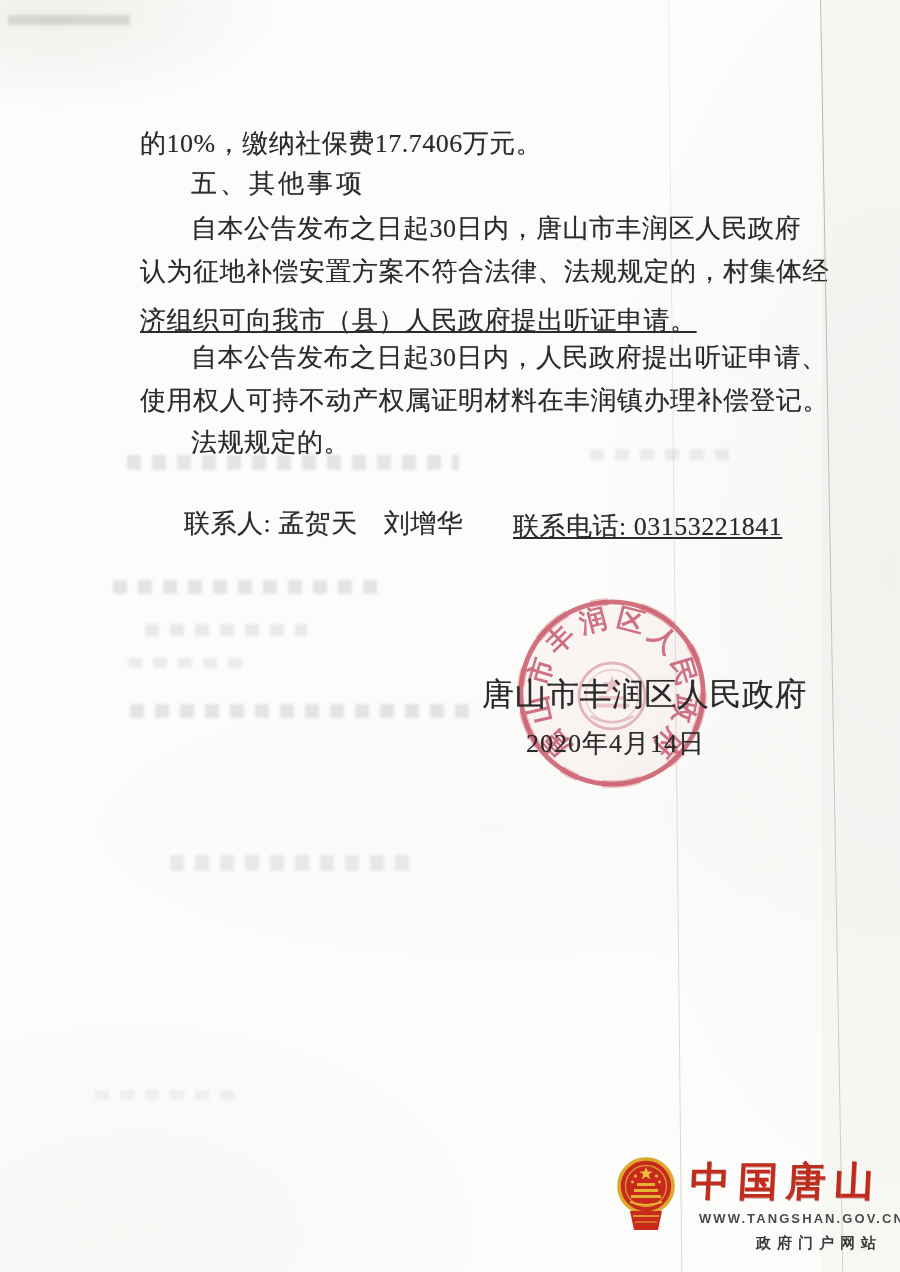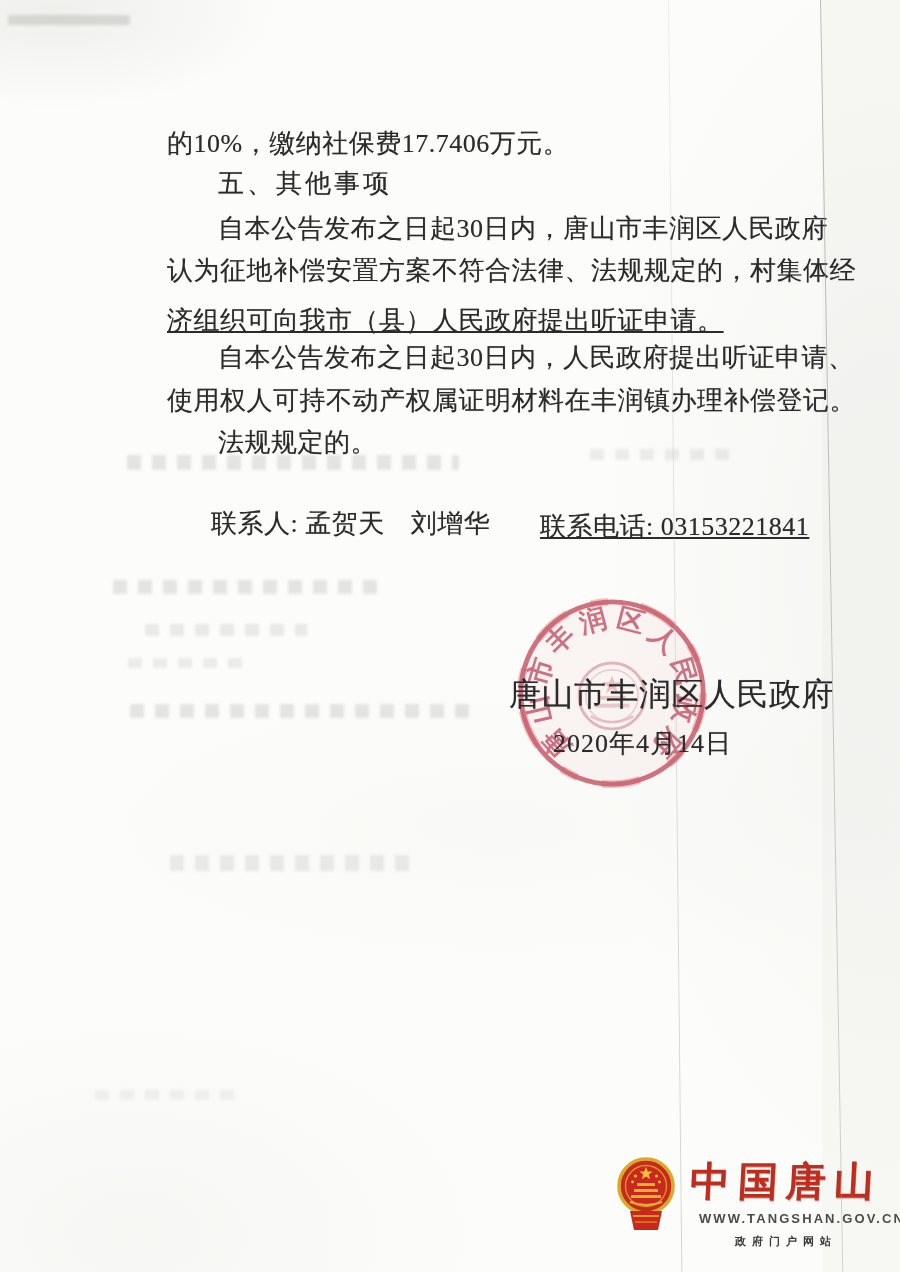--- a/index.html
+++ b/index.html
@@ -18,27 +18,26 @@
   }
   .txt{
     position:absolute;
     font-size:26px;
     line-height:34px;
     white-space:nowrap;
     letter-spacing:0.5px;
     color:#2b2b2b;
     text-shadow:0 0 0.7px rgba(30,30,30,.45);
     z-index:4;
-    margin-left:27px;
   }
   
   .l0{left:140px;top:127px;}
   .l1{left:191px;top:167px;letter-spacing:3px;}
   .l2{left:191px;top:212px;}
-  .l3{left:140px;top:255px;font-family:Liberation Mono, monospace;}
+  .l3{left:140px;top:255px;}
   .l4{left:140px;top:304px;text-decoration:underline;}
   .l5{left:191px;top:341px;}
   .l6{left:140px;top:384px;}
   .l7{left:191px;top:426px;}
   .contact-left{left:184px;top:507px;}
   .contact-right{left:513px;top:510px;text-decoration:underline;}
   .contact-left .gap{display:inline-block;width:26px;}
   .sig-authority{left:482px;top:677px;font-size:32px;letter-spacing:0.5px;}
   .sig-date{left:526px;top:727px;font-size:26px;letter-spacing:1px;}
 
@@ -94,22 +93,22 @@
     text-shadow:0.6px 0.6px 0 rgba(160,30,20,.5);
   }
   .footer-url{
     position:absolute;left:699px;top:1211px;width:200px;
     font-family:"Liberation Sans","DejaVu Sans",sans-serif;
     font-size:13px;font-weight:bold;letter-spacing:2.1px;
     color:#4c4c4c;z-index:4;white-space:nowrap;
   }
   .footer-caption{
     position:absolute;left:690px;top:1234px;width:192px;
-    text-align:center;
-    font-size:11px;font-weight:bold;letter-spacing:6px;
+    text-align:right;
+    font-size:15px;font-weight:bold;letter-spacing:6px;
     color:#3a3a3a;z-index:4;white-space:nowrap;
   }
   .footer-emblem{position:absolute;left:616px;top:1156px;z-index:4;}
 </style>
 </head>
 <body>
 
 <div class="page">
 
   <div class="edge-shade"></div>

